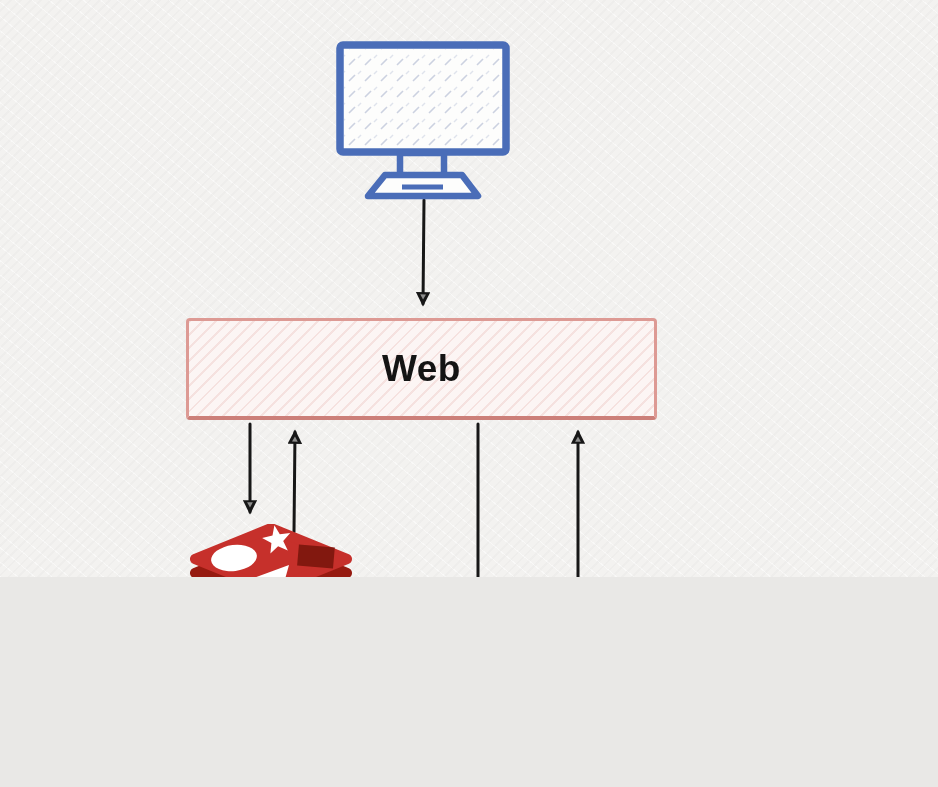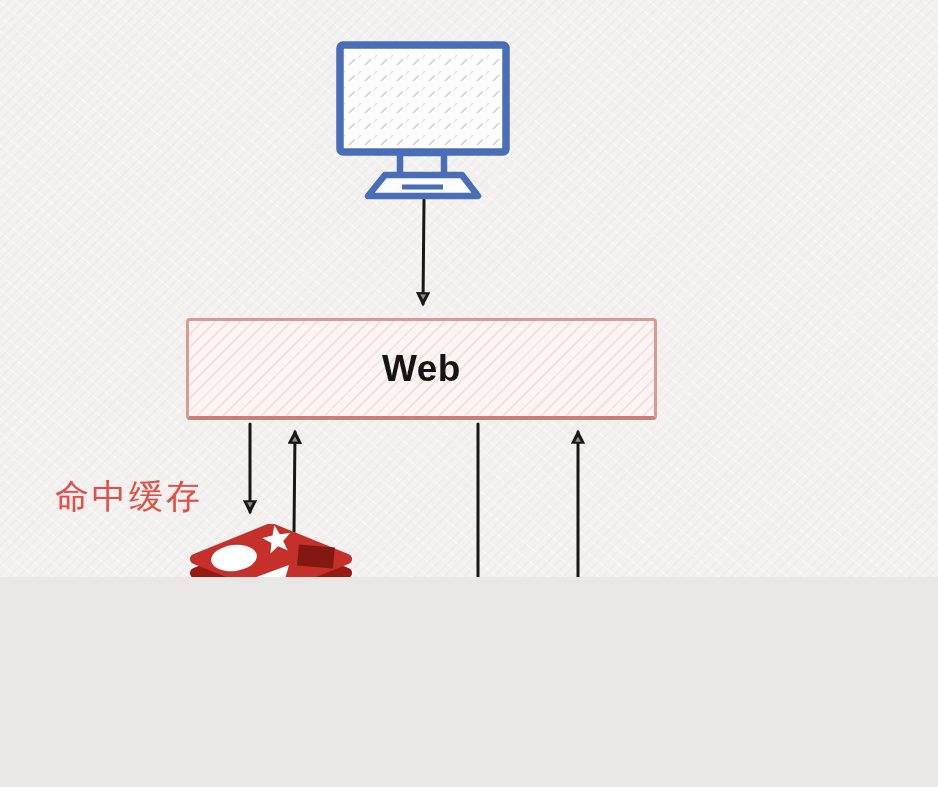--- a/index.html
+++ b/index.html
@@ -128,15 +128,14 @@
 
         <rect x="116" y="22" width="36" height="21" transform="rotate(5 134 32)" fill="#82180f"></rect>
 
         <polygon points="58,59 107,41 100,66" fill="#ffffff"></polygon>
       </g>
     </g>
   </svg>
 
   <div class="abs db-box"></div>
 
-  <div class="abs red-label lbl-hit">命中缓存</div>
 
 </div>
 
 </body></html>

